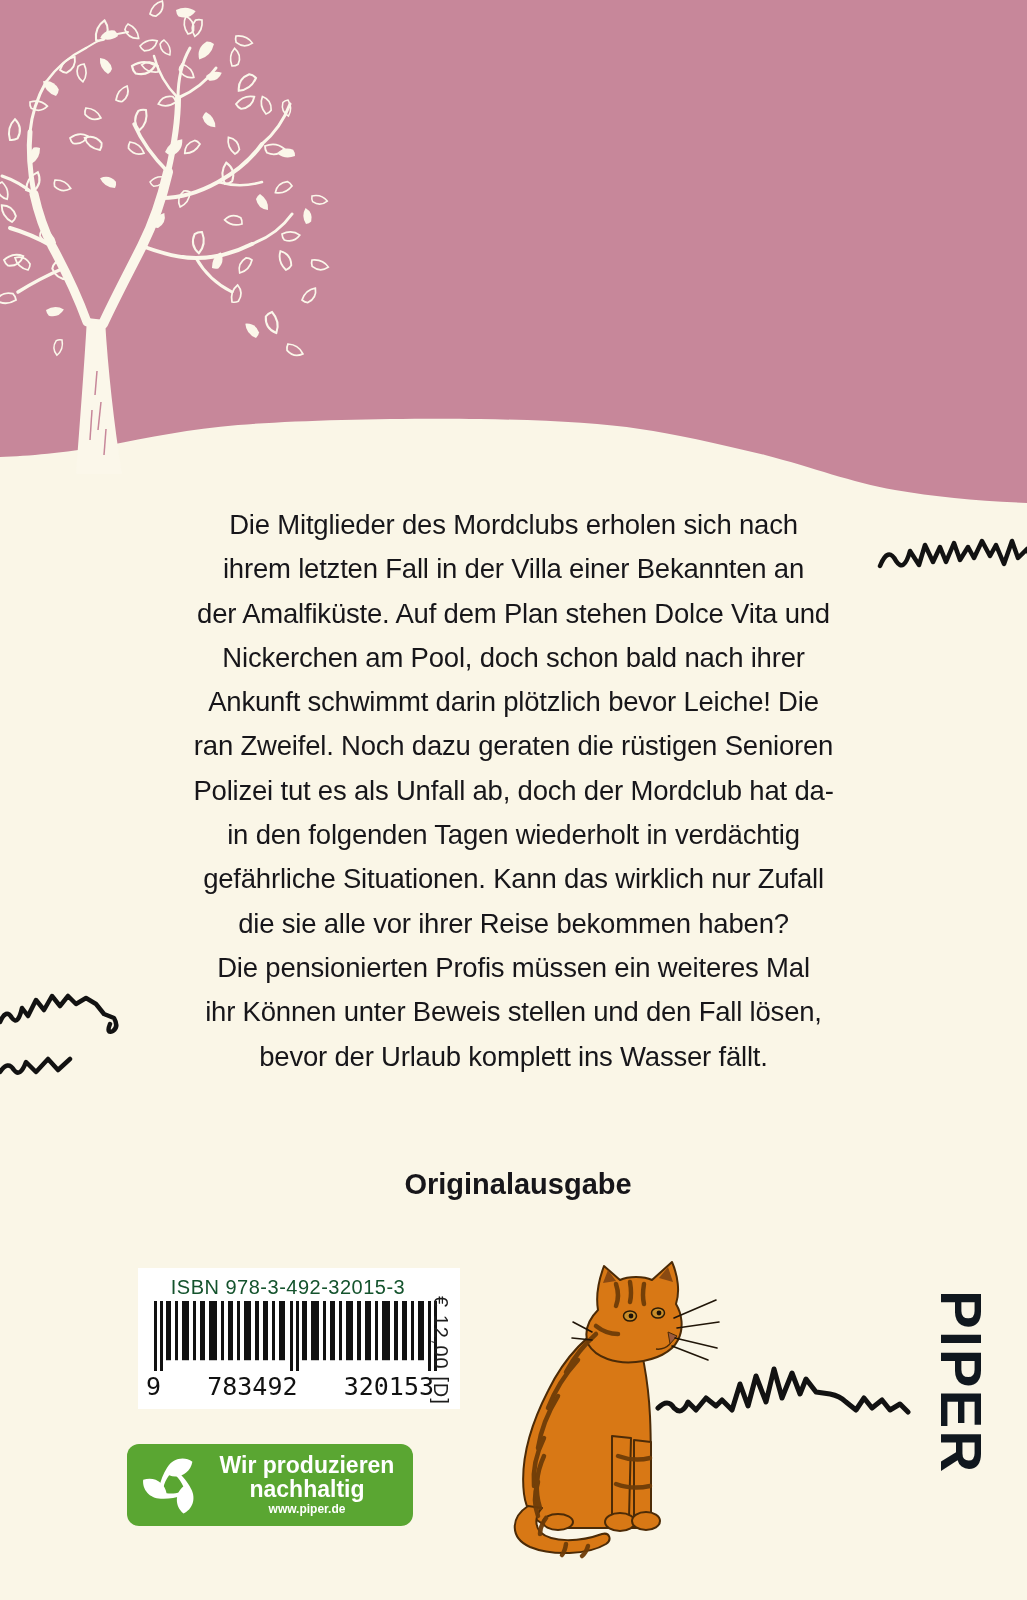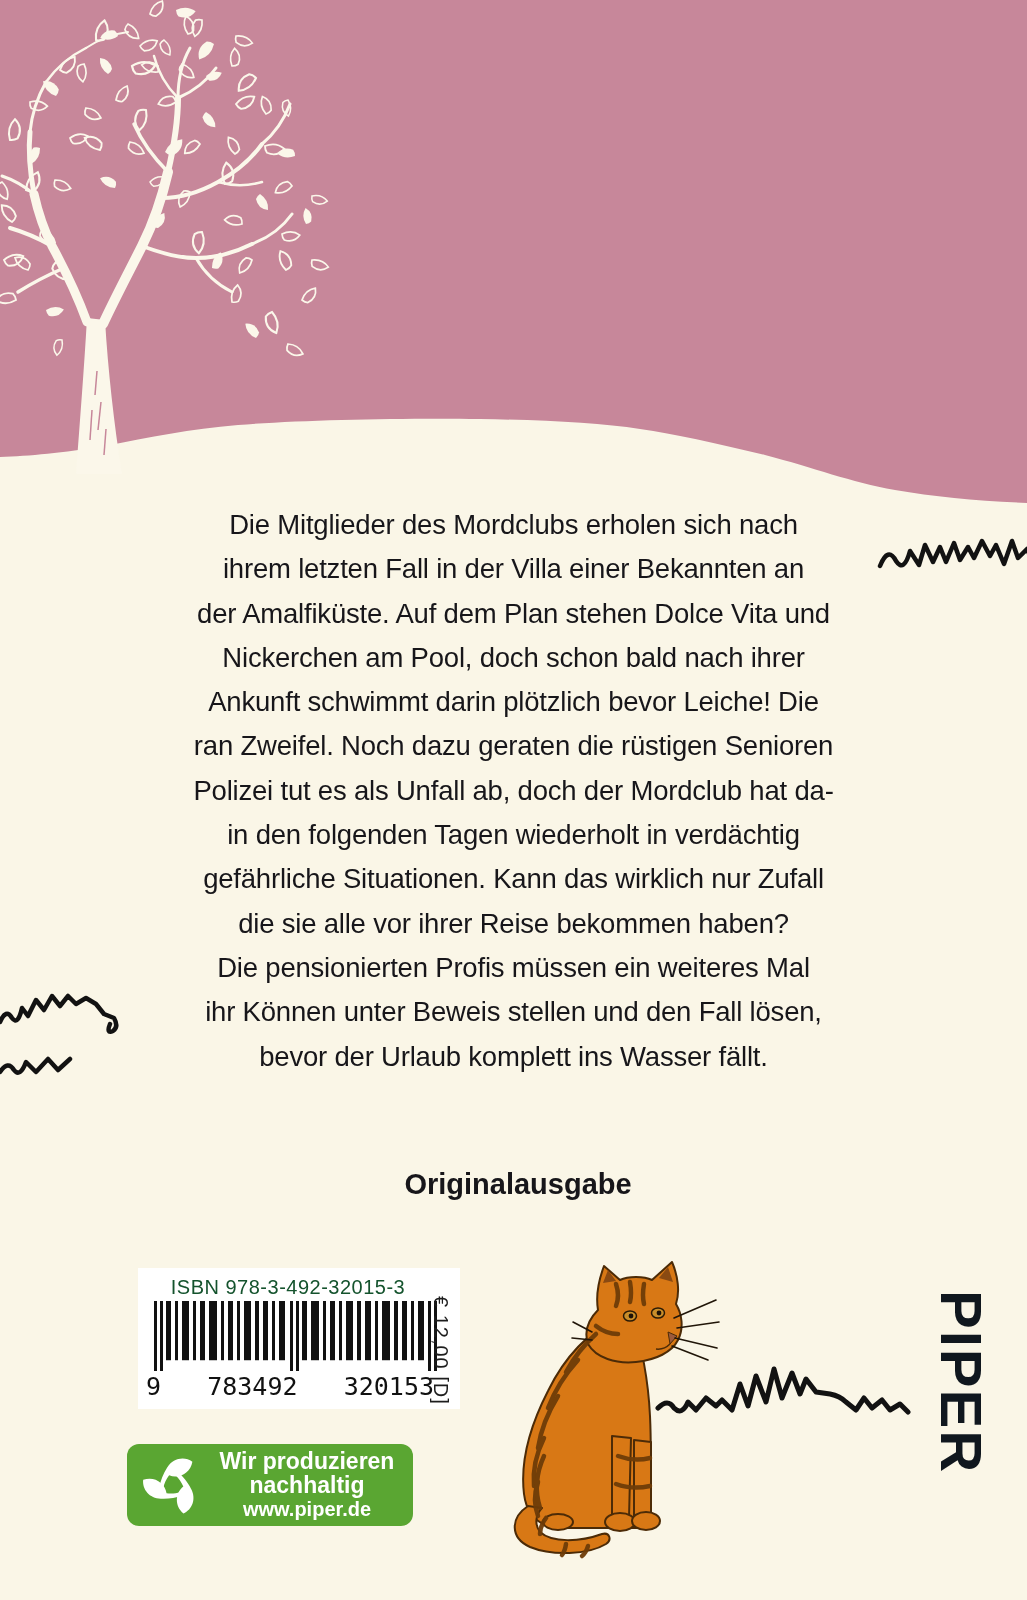--- a/index.html
+++ b/index.html
@@ -74,21 +74,21 @@
   
   .sustainability-badge{
     left:127px;top:1412px;width:286px;height:82px;
     background:#5aa632;border-radius:12px;
     color:#fff;font-weight:bold;
     display:flex;align-items:center;margin-top:32px;
   }
   .badge-icon{flex:0 0 72px;margin-left:10px;}
   .badge-text{flex:1;text-align:center;line-height:1.02;padding-right:8px;}
   .badge-line-1,.badge-line-2{font-size:23px;}
-  .badge-line-3{font-size:20px;margin-top:2px;}
+  .badge-line-3{font-size:12px;margin-top:2px;}
 
   
   .publisher-logo{
     left:995px;top:1290px;
     transform:rotate(90deg);transform-origin:0 0;
     color:#10171e;
     font-weight:bold;font-size:58px;letter-spacing:2px;
     white-space:nowrap;
   }
 

